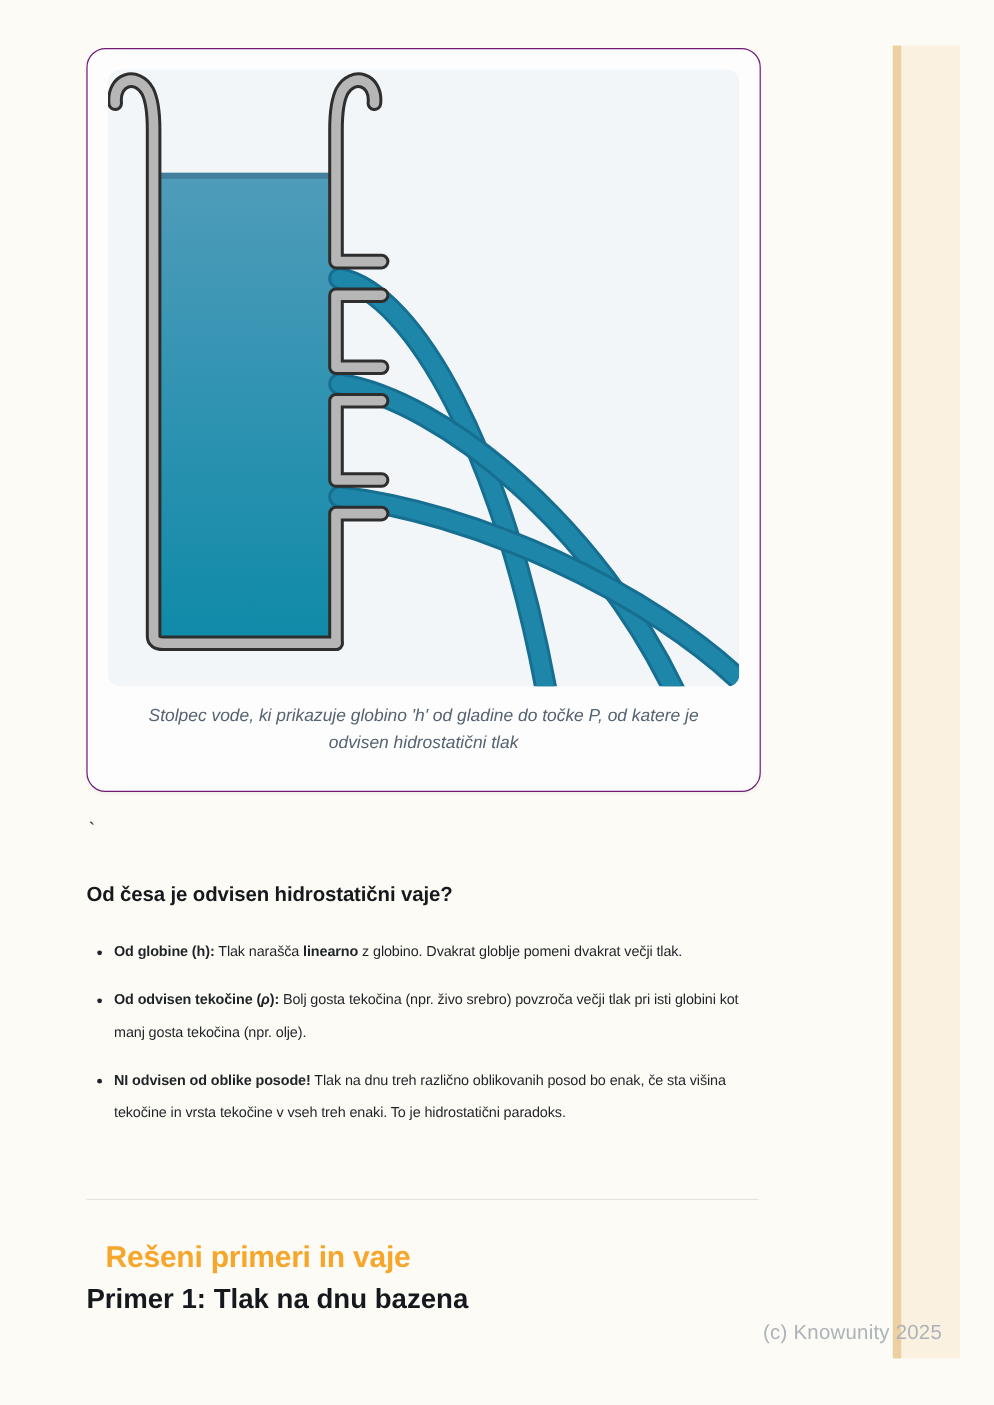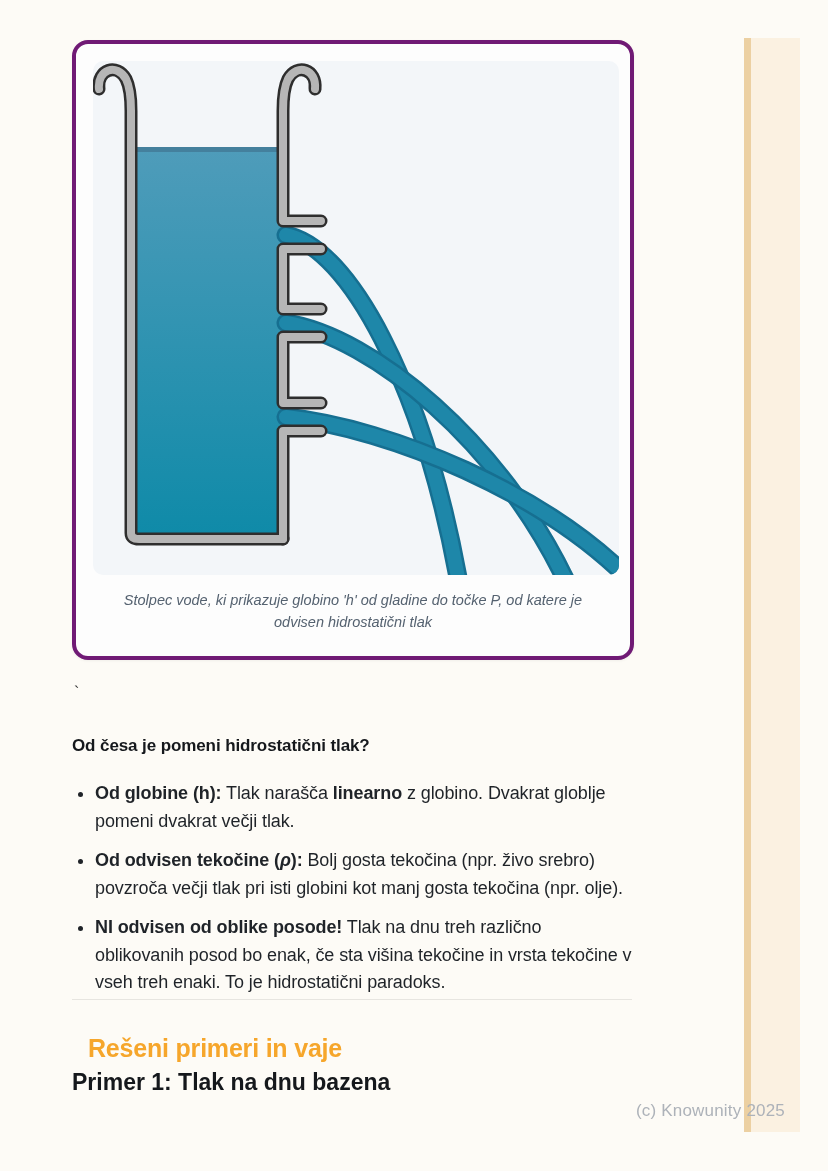--- a/index.html
+++ b/index.html
@@ -10,21 +10,21 @@
     color:#1f2328;
   }
   
   .edge-stripe{
     position:absolute;left:744px;top:38px;width:49px;height:1094px;
     background:#fbf1e1;border-left:7px solid #ecd0a2;z-index:1;
   }
   
   .figure-card{
     position:absolute;left:72px;top:40px;width:562px;height:620px;
-    background:#fdfdfd;border:4px solid #701a75;border-radius:16px;
+    background:#fdfdfd;border:1px solid #701a75;border-radius:16px;
     box-shadow:0 1px 3px rgba(0,0,0,.05);box-sizing:border-box;z-index:2;
   }
   .figure-area{
     position:absolute;left:17px;top:17px;width:526px;height:514px;
     background:#f3f6f9;border-radius:10px;overflow:hidden;
   }
   .figure-caption{
     position:absolute;left:36px;right:36px;top:545px;
     text-align:center;font-style:italic;font-size:14.5px;line-height:22px;
     color:#556270;
@@ -35,21 +35,21 @@
   .text-block{
     position:absolute;left:72px;top:736px;width:562px;z-index:2;
   }
   .section-heading{
     font-size:17px;font-weight:700;color:#15181c;margin:0 0 24px 0;letter-spacing:-.1px;
   }
   ul.bullets{
     margin:0;padding:0 0 0 23px;list-style:disc;
   }
   ul.bullets li{
-    font-size:18px;line-height:27.5px;margin:0 0 12px 0;color:#1f2328;letter-spacing:-.1px;
+    font-size:12px;line-height:27.5px;margin:0 0 12px 0;color:#1f2328;letter-spacing:-.1px;
   }
   .divider{
     position:absolute;left:72px;top:999px;width:560px;height:0;
     border-top:1px solid #e7e5e0;z-index:2;
   }
   .examples-heading{
     position:absolute;left:72px;top:1018px;margin:16px;
     font-size:25px;font-weight:700;letter-spacing:-.2px;z-index:2;
   }
   .example-title{
@@ -107,21 +107,21 @@
         </g>
       </g>
     </svg>
   </div>
   <div class="figure-caption">Stolpec vode, ki prikazuje globino 'h' od gladine do točke P, od katere je odvisen hidrostatični tlak</div>
 </div>
 
 <div class="stray-char">`</div>
 
 <div class="text-block">
-  <h3 class="section-heading">Od česa je pomeni hidrostatični tlak?</h3>
+  <h3 class="section-heading">Od česa je odvisen hidrostatični vaje?</h3>
   <ul class="bullets">
       <li><span style="font-weight: 700;">Od globine (h):</span><span> Tlak narašča </span><span style="font-weight: 700;">linearno</span><span> z globino. Dvakrat globlje pomeni dvakrat večji tlak.</span></li>
       <li><span style="font-weight: 700;">Od odvisen tekočine (</span><span style="font-weight: 700; font-style: italic;">ρ</span><span style="font-weight: 700;">):</span><span> Bolj gosta tekočina (npr. živo srebro) povzroča večji tlak pri isti globini kot manj gosta tekočina (npr. olje).</span></li>
       <li><span style="font-weight: 700;">NI odvisen od oblike posode!</span><span> Tlak na dnu treh različno oblikovanih posod bo enak, če sta višina tekočine in vrsta tekočine v vseh treh enaki. To je </span><span style="">hidrostatični paradoks</span><span>.</span></li>
     </ul>
 </div>
 
 <div class="divider"></div>
 
 <h2 class="examples-heading" style="color: rgb(246, 166, 43);">Rešeni primeri in vaje</h2>

